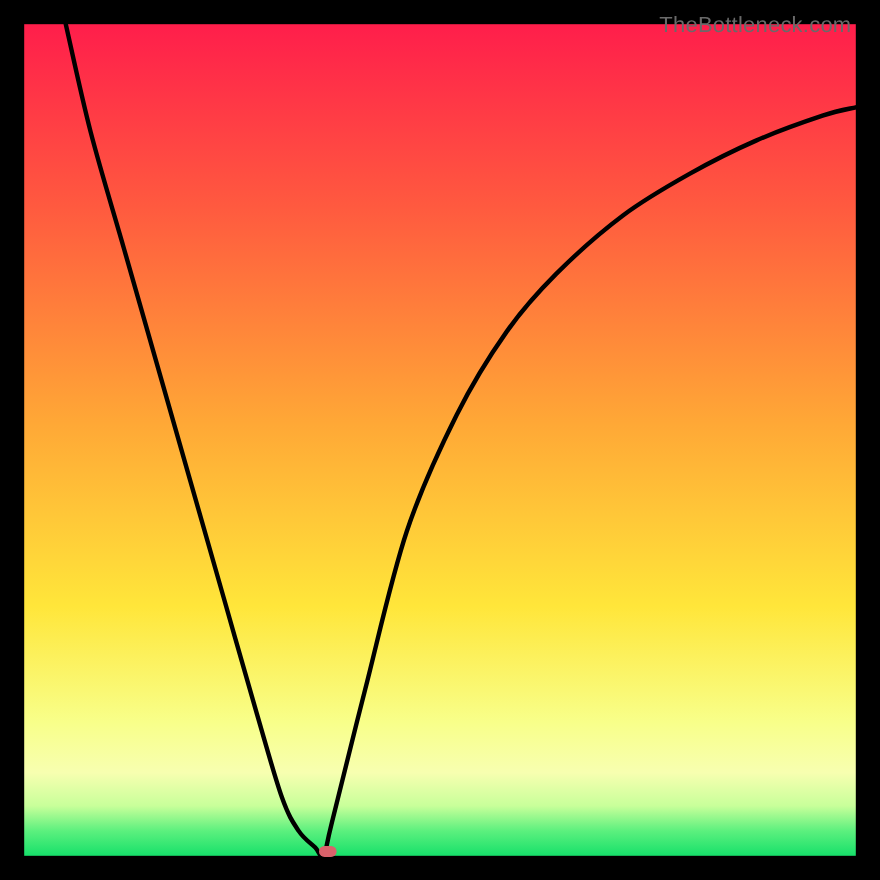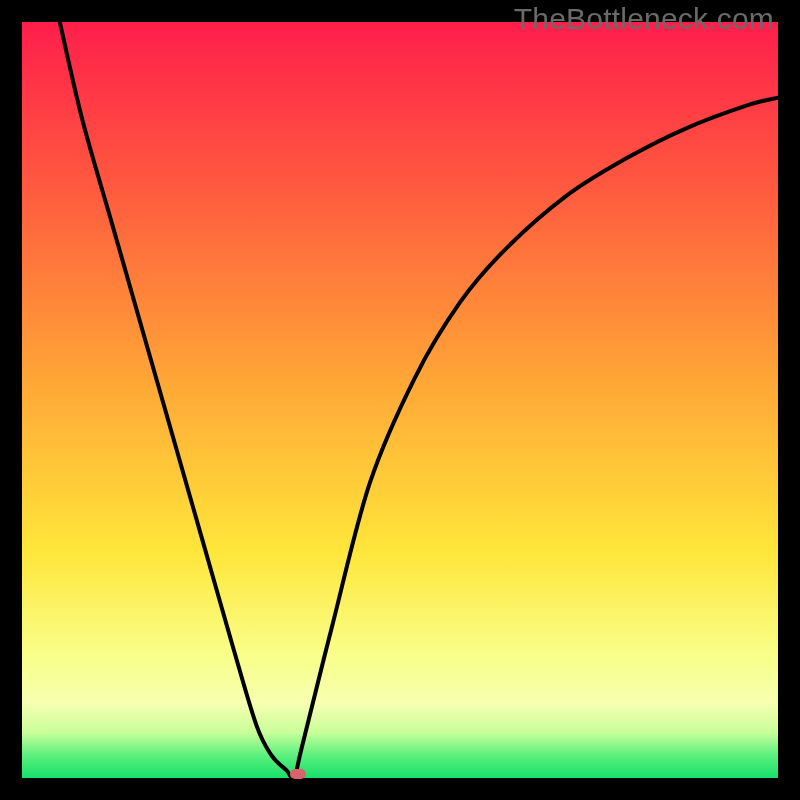--- a/index.html
+++ b/index.html
@@ -18,24 +18,24 @@
     width: 756px;
     height: 756px;
     background: #000;
   }
   .gradient {
     position: absolute;
     left: 0; top: 0; right: 0; bottom: 0;
   }
   .watermark {
     position: absolute;
-    top: 2px;
+    top: 12px;
     right: 26px;
     color: #6a6a6a;
-    font-size: 30px;
+    font-size: 20px;
     font-weight: 500;
     letter-spacing: 0.2px;
     margin-left: 38px;
   }
   svg.curve {
     position: absolute;
     left: 0; top: 0;
     width: 756px;
     height: 756px;
     overflow: visible;

